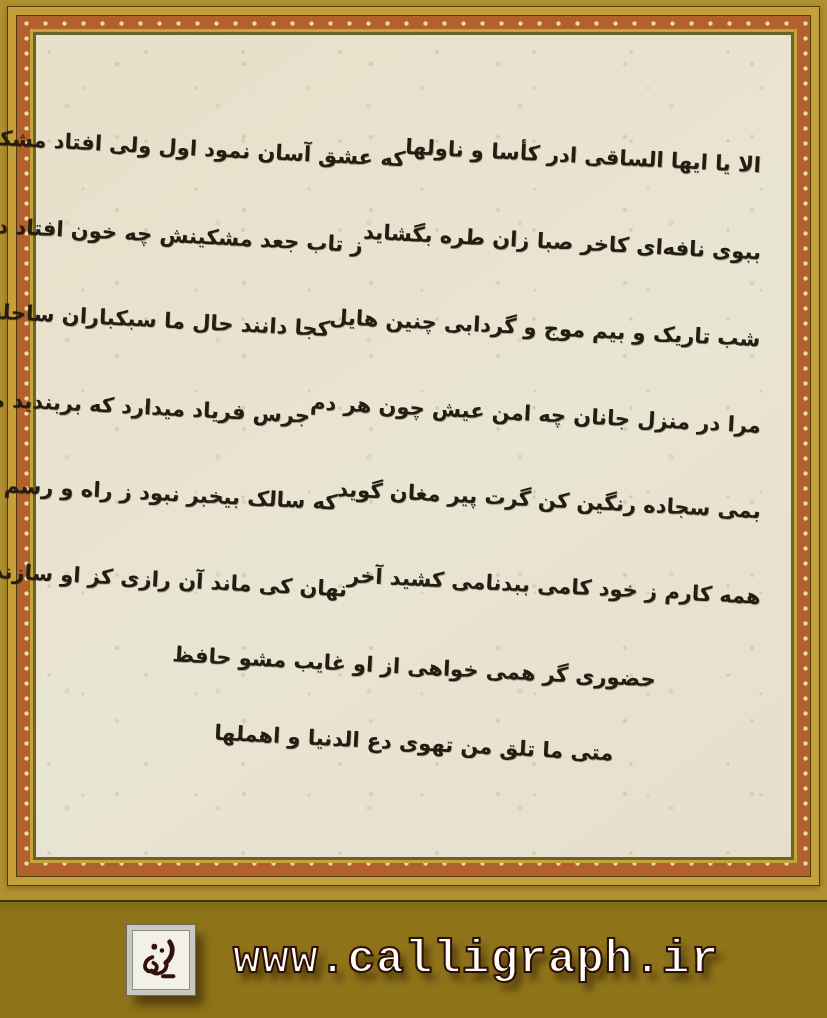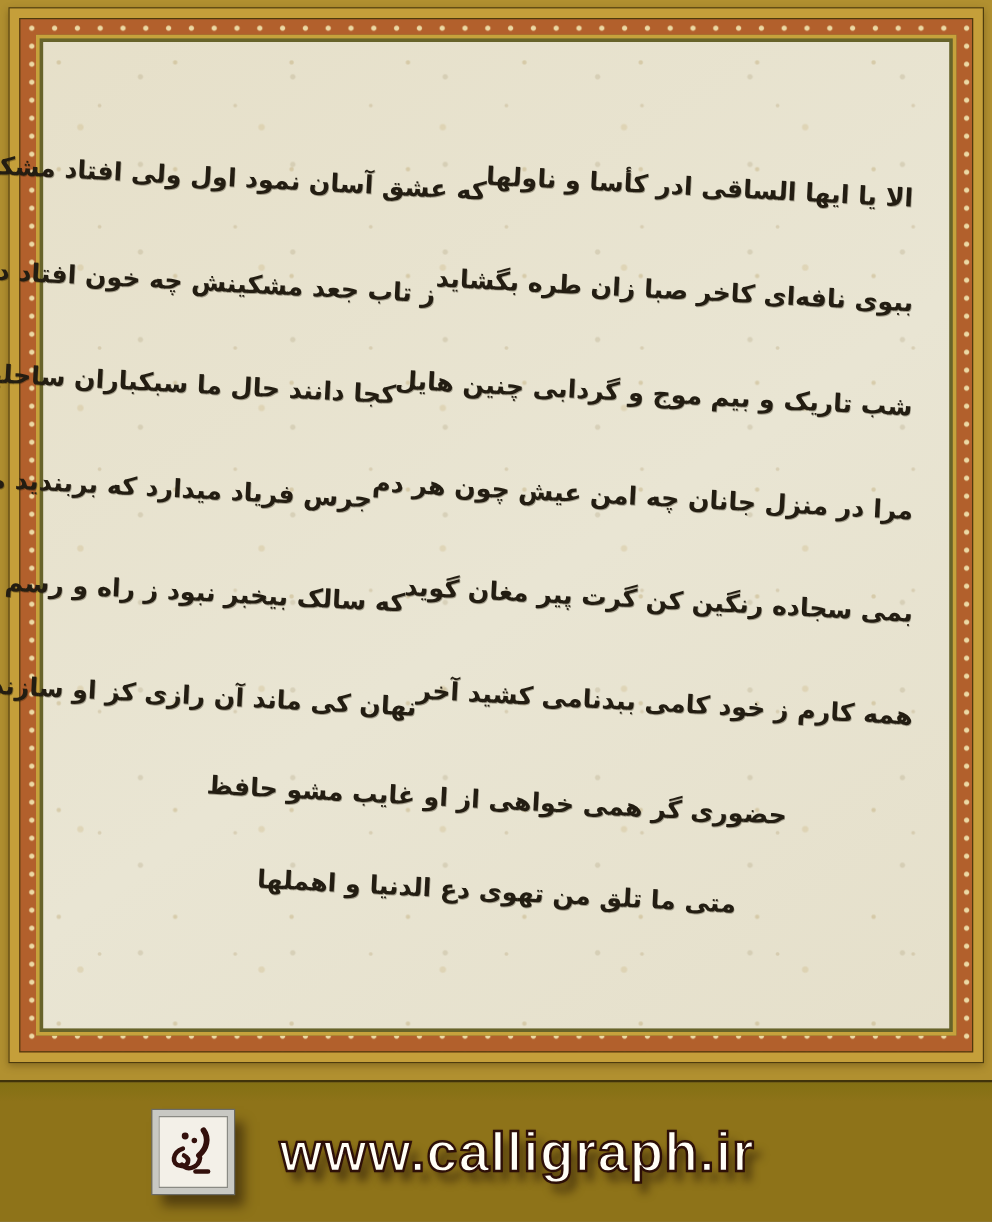--- a/index.html
+++ b/index.html
@@ -75,21 +75,21 @@
     width:58px;height:60px;flex:0 0 auto;
     background:#f3f0e8;
     border:5px solid #c8c8c3;
     outline:1px solid #6b6b66;
     box-shadow:inset 0 0 0 1px #8a8a84, 8px 10px 9px rgba(35,20,5,.55);
     display:flex;align-items:center;justify-content:center;
   }
   .logo svg{display:block;}
   .url{
     margin-left:38px;
-    font-family:Liberation Sans, sans-serif;
+    font-family:Liberation Mono, monospace;
     font-weight:bold;font-size:46px;letter-spacing:1px;
     color:#fffef6;
     -webkit-text-stroke:2px #2d0f08;
     text-shadow:0 0 2px #2d0f08, 6px 8px 7px rgba(30,15,5,.55);
     white-space:nowrap;
   }
 </style>
 </head>
 <body>
 

